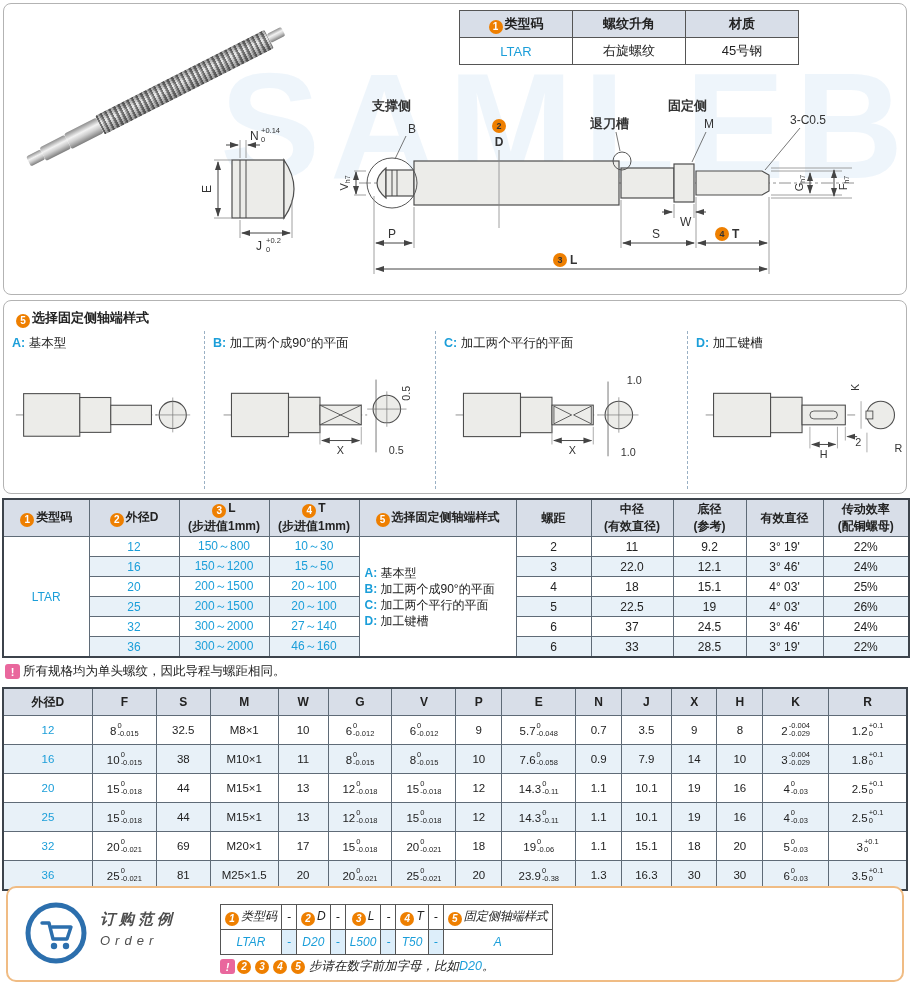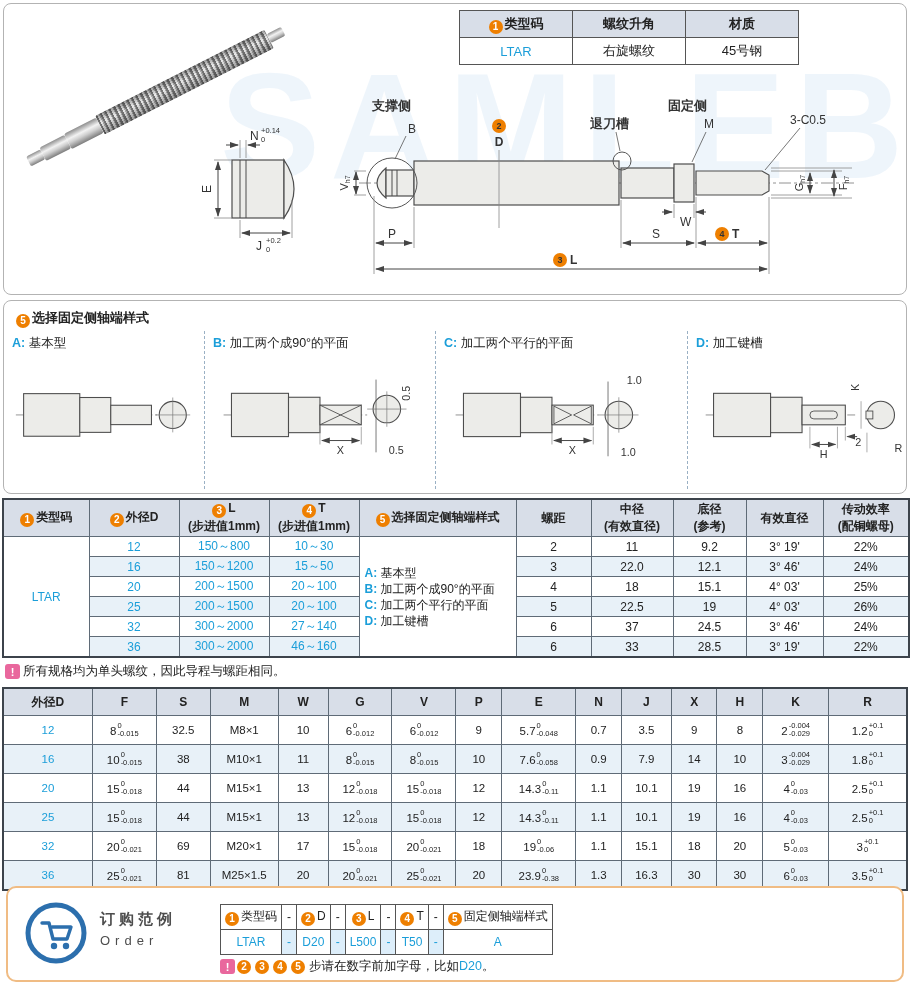--- a/index.html
+++ b/index.html
@@ -45,21 +45,21 @@
   .styles-cell .blue{font-weight:bold;}
   #note1{position:absolute;left:5px;top:663px;font-size:12.5px;z-index:2;display:flex;align-items:center;gap:3px;}
   .bang{display:inline-flex;width:15px;height:15px;border-radius:3px;background:#e9679d;color:#fff;font-weight:bold;font-size:11px;align-items:center;justify-content:center;}
   #dim-table{position:absolute;left:2px;top:687px;width:906px;z-index:2;}
   #dim-table th{background:#d8dee8;font-size:12px;font-weight:bold;height:24px;text-align:center;}
   #dim-table td{font-size:11.5px;text-align:center;height:28px;padding:0;}
   #dim-table tr.alt td{background:#e8f1f8;}
   .tol{display:inline-block;vertical-align:-1px;margin-left:1px;font-size:7.5px;line-height:8px;text-align:left;}
   .tol i{display:block;font-style:normal;}
   
-  #order-box{position:absolute;left:6px;top:886px;width:894px;height:92px;border:2px solid #f0bc84;border-radius:10px;z-index:2;background:#fff;}
+  #order-box{position:absolute;left:6px;top:886px;width:894px;height:92px;border:2px solid #f0bc84;border-radius:10px;z-index:2;background:#fff;font-style:italic;}
   #cart{position:absolute;left:16px;top:13px;}
   #order-title{position:absolute;left:92px;top:22px;color:#4d4d4d;}
   #order-title .cn{font-size:15px;letter-spacing:4px;font-weight:bold;}
   #order-title .en{font-size:13px;letter-spacing:5px;margin-top:4px;}
   #order-table{position:absolute;left:212px;top:16px;border-collapse:collapse;table-layout:fixed;}
   #order-table td{border:1px solid #555;text-align:center;font-size:12px;height:24px;background:#fff;padding:0 4px;white-space:nowrap;}
   #order-table td.sep{border:1px solid #555;width:14px;padding:0;}
   #order-table tr.vals td{color:#1b9ed9;}
   #order-table tr.vals td.sep{background:#ddeefa;}
   #order-note{position:absolute;left:212px;top:70px;font-size:12.5px;display:flex;align-items:center;gap:2px;}

